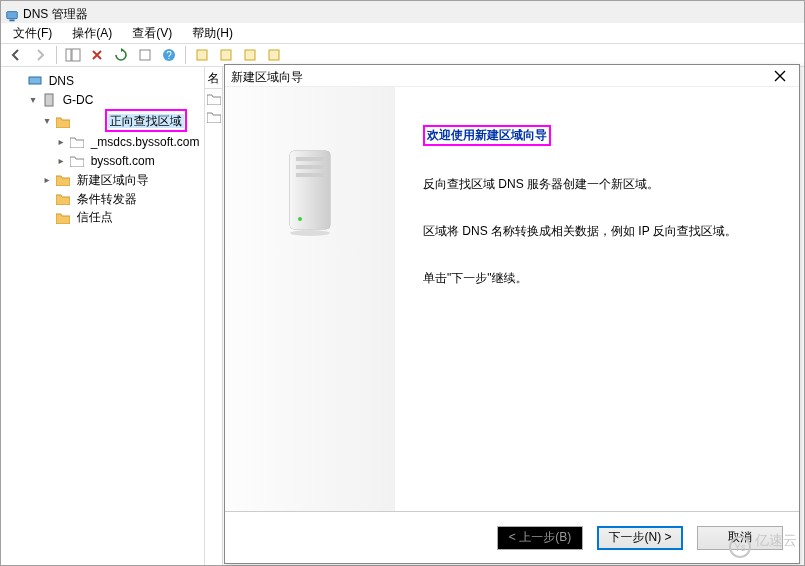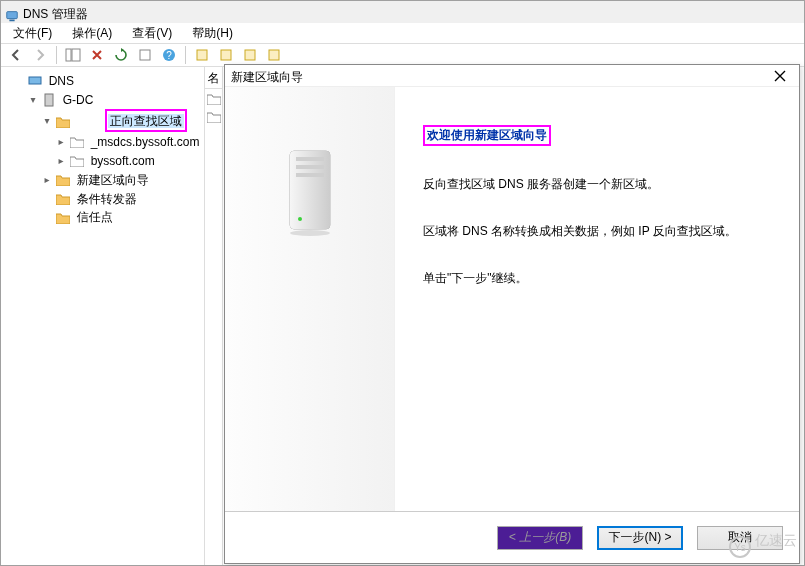--- a/index.html
+++ b/index.html
@@ -47,21 +47,21 @@
     .wizard { position: absolute; left: 224px; top: 64px; width: 576px; height: 500px; background: #fff; border: 1px solid #888; box-shadow: 2px 2px 6px rgba(0,0,0,0.15); display: flex; flex-direction: column; }
     .wizard-title { height: 22px; display: flex; align-items: flex-end; padding: 0 6px; background: #fff; border-bottom: 1px solid #eee; }
     .wizard-title .spacer { flex: 1; }
     .wizard-title .close { width: 26px; height: 20px; display:flex; align-items:center; justify-content:center; }
     .wizard-body { flex: 1; display: flex; }
     .wizard-banner { width: 170px; background: linear-gradient(to right, #fdfdfd, #f2f2f2); display: flex; align-items: flex-start; justify-content: center; padding-top: 60px; border-right: 1px solid #f0f0f0; }
     .wizard-main { flex: 1; padding: 38px 28px 8px 28px; display:flex; flex-direction:column; gap:30px; }
     .wizard-heading { font-size: 12px; font-weight: bold; color: #0033aa; border:2px solid magenta; display:inline-block; padding:0 2px; width:fit-content; }
     .wizard-footer { height: 52px; border-top: 1px solid #ccc; display: flex; justify-content: flex-end; align-items: center; padding: 0 16px; gap: 14px; }
     .btn { min-width: 86px; height: 24px; border: 1px solid #adadad; background: linear-gradient(#f0f0f0,#e4e4e4); display:flex; align-items:center; justify-content:center; font-size:12px; }
-    .btn.disabled { color:#9a9a9a; background:#4c1d95;font-style:italic; }
+    .btn.disabled { color:#9a9a9a; background:#000000; }
     .btn.default { border: 2px solid #0078d7; }
 
     
     .watermark { position:absolute; right:8px; bottom:8px; font-size:14px; color:#c8c8c8; display:flex; align-items:center; gap:4px; }
     .watermark .wm-icon { width:22px; height:22px; border:2px solid #c8c8c8; border-radius:50%; display:flex; align-items:center; justify-content:center; font-size:10px; font-weight:normal; color:#c8c8c8;margin-top:12px; }
   </style>
 </head>
 <body>
 
 <div class="mmc-window">

